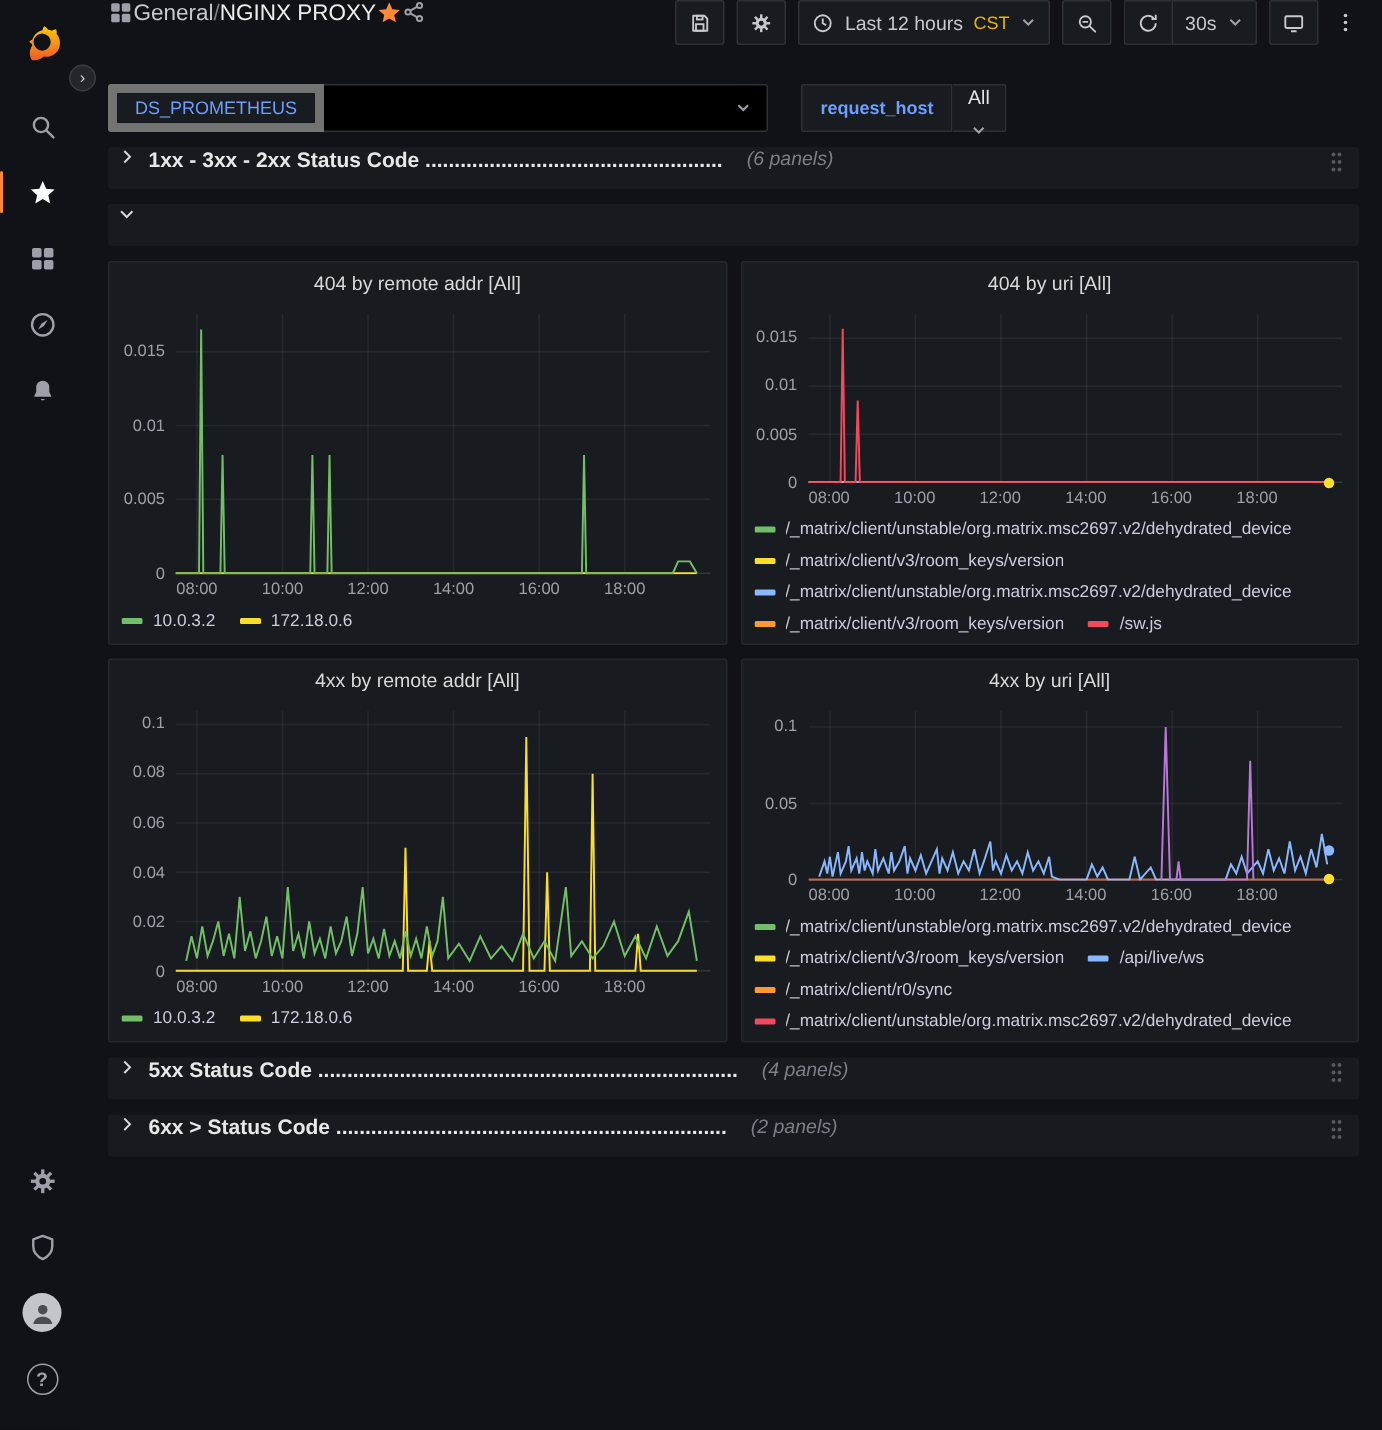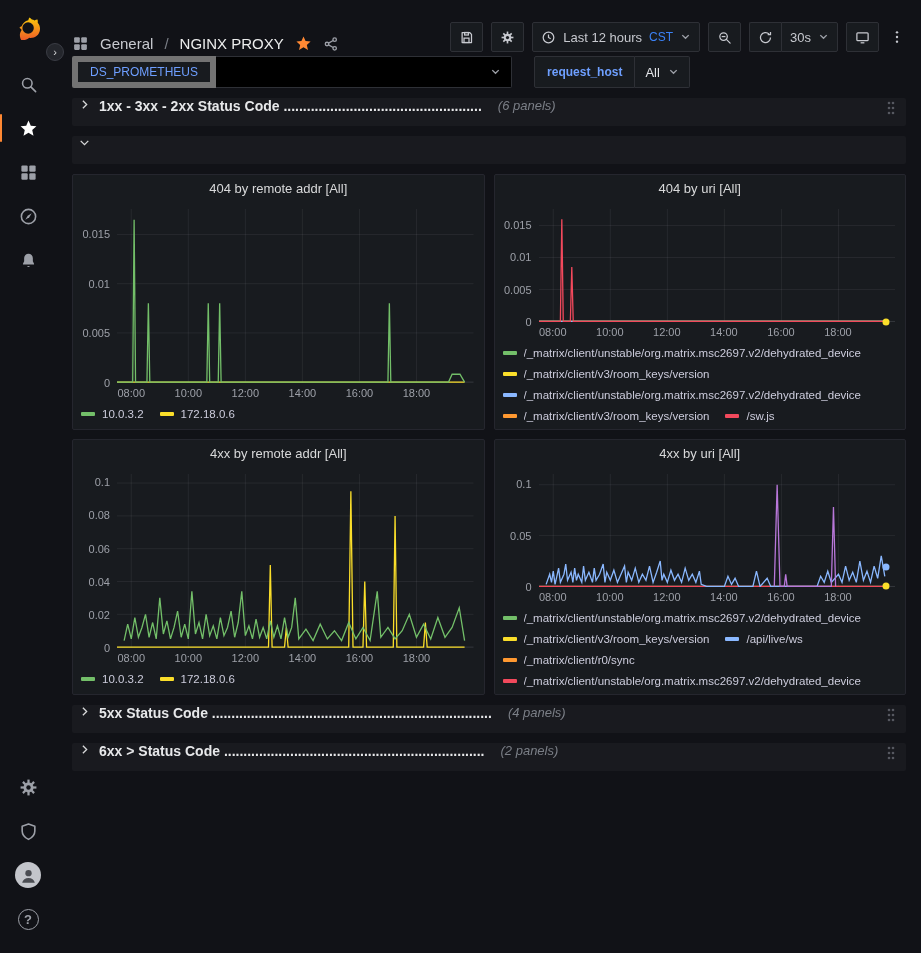--- a/index.html
+++ b/index.html
@@ -39,42 +39,42 @@
   }
   .nav-expand {
     position:absolute; left:46px; top:43px; width:18px; height:18px; border-radius:50%;
     background:#24262c; border:1px solid #3a3c44; color:#d8d9da; font-size:11px; line-height:1;
     display:flex; align-items:center; justify-content:center; cursor:pointer; z-index:5;
   }
 
   
   .main { flex:1; display:flex; flex-direction:column; min-width:0; }
 
-  .topbar { height:52px; flex:none; display:flex; align-items:flex-end; padding:0 14px 0 16px; gap:11px; }
+  .topbar { height:52px; flex:none; display:flex; align-items:flex-start; padding:0 14px 0 16px; gap:0; }
   .crumb-icon { color:#9da0a8; display:flex; }
   .crumb-icon svg { width:17px; height:17px; }
   .crumb-section { color:#c7c9cf; font-size:15px; cursor:pointer; }
   .crumb-sep { color:#7b7f87; font-size:15px; }
   .crumb-title { color:#eceded; font-size:15px; cursor:pointer; }
   .icon-btn { background:none; border:none; color:#9da0a8; cursor:pointer; display:flex; align-items:center; }
   .icon-btn svg { width:16px; height:16px; }
   .star-fav { color:var(--accent-orange,#ff8833); }
   .star-fav svg { width:17px; height:17px; }
 
   .topbar-right { margin-left:auto; display:flex; align-items:center; gap:8px; }
   .tb-btn {
     height:30px; min-width:32px; display:inline-flex; align-items:center; justify-content:center; gap:7px;
     background:#181b1f; border:1px solid #2e3036; border-radius:2px; color:#c7c9cf;
     padding:0 8px; font-size:13px; cursor:pointer; font-family:inherit; white-space:nowrap;
   }
   .tb-btn svg { width:15px; height:15px; flex:none; }
   .tb-group { display:flex; }
   .tb-group .tb-btn:first-child { border-radius:2px 0 0 2px; border-right:none; }
   .tb-group .tb-btn:last-child { border-radius:0 2px 2px 0; }
-  .tz { color:#3b82f6; font-size:12px; }
+  .tz { color:#eab308; font-size:12px; }
   .chev-sm svg { width:11px; height:11px; color:#9da0a8; }
   .kebab { background:none; border:none; color:#c7c9cf; cursor:pointer; display:flex; padding:0 2px; }
   .kebab svg { width:16px; height:16px; }
 
   
   .subbar { height:40px; flex:none; display:flex; align-items:center; padding:0 16px; }
   .var-label {
     height:32px; display:inline-flex; align-items:center; padding:0 12px;
     background:#181b1f; border:6px solid #737373; border-radius:2px 0 0 2px;
     color:var(--link-blue,#6e9fff); font-size:12px; font-weight:normal;
@@ -85,21 +85,21 @@
     width:296px; cursor:pointer;
   }
   .var-label2 {
     height:32px; display:inline-flex; align-items:center; padding:0 12px; margin-left:22px;
     background:#181b1f; border:1px solid #2e3036; border-radius:2px 0 0 2px;
     color:var(--link-blue,#6e9fff); font-size:12px; font-weight:bold;
   }
   .var-select2 {
     height:32px; display:inline-flex; align-items:center; gap:8px; padding:0 10px;
     background:#181b1f; border:1px solid #2e3036; border-left:none; border-radius:0 2px 2px 0;
-    color:#e3e4e8; font-size:13px; cursor:pointer;
+    color:#e3e4e8; font-size:13px; cursor:pointer;flex-direction:column;
   }
 
   
   .dash { flex:1; padding:6px 15px 0 16px; overflow:hidden; }
   .row-header {
     height:28px; display:flex; gap:8px; padding:0 6px;
     background:rgba(204,204,220,0.045); border-radius:2px; cursor:pointer; margin-bottom:10px;
   }
   .row-chev { display:flex; color:#d8d9da; }
   .row-chev svg { width:13px; height:13px; }

